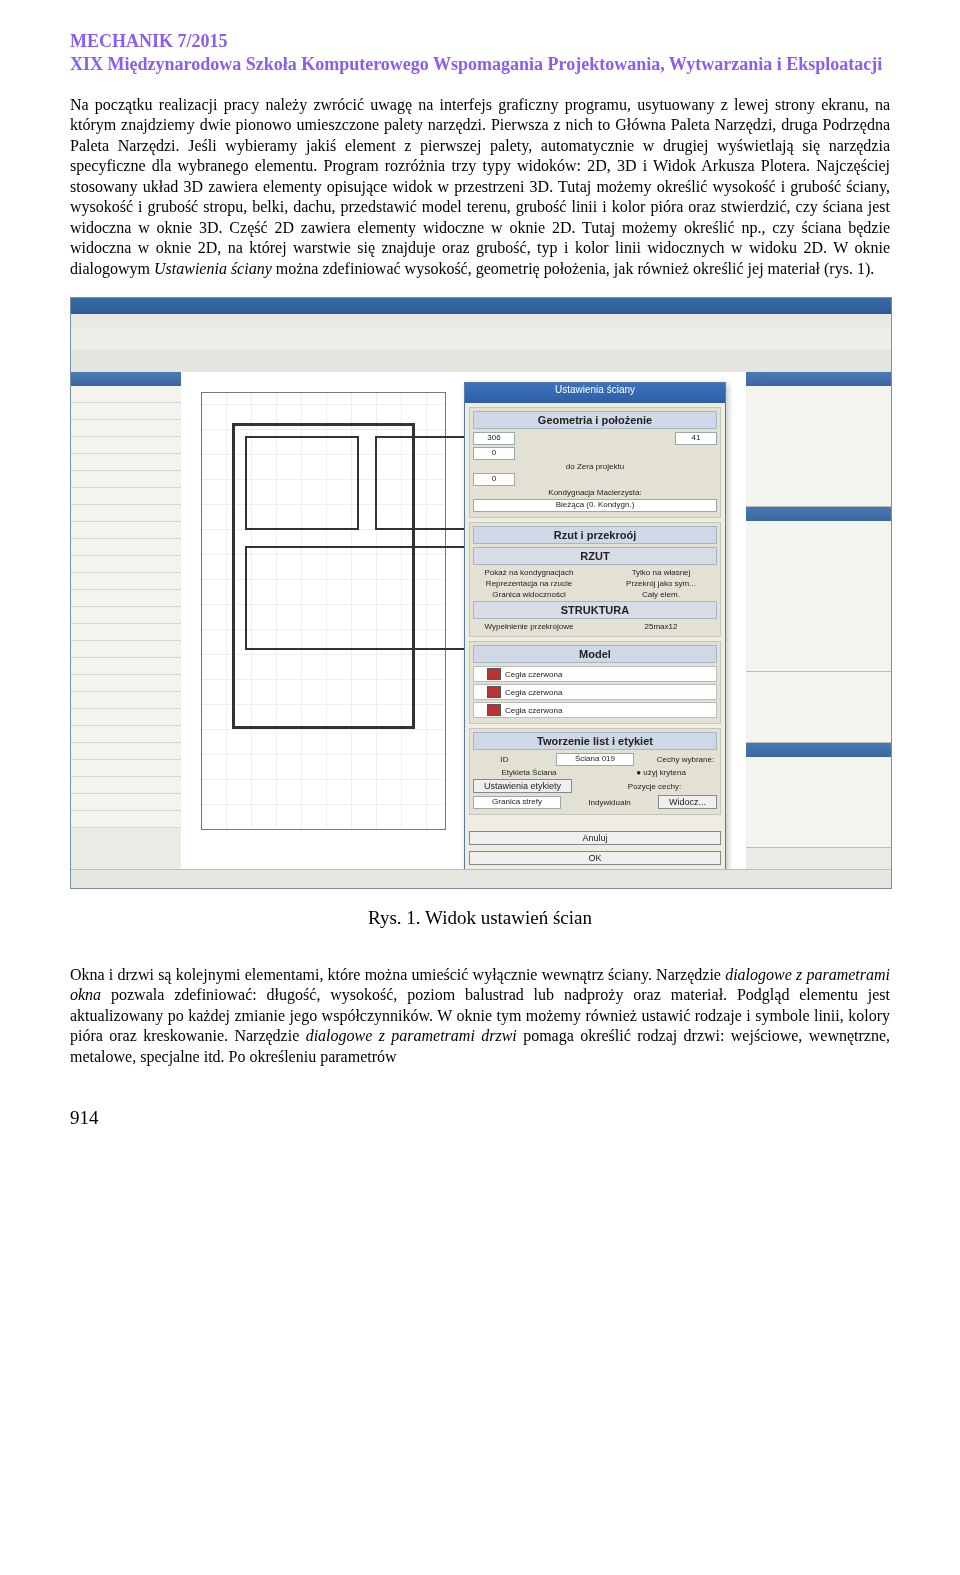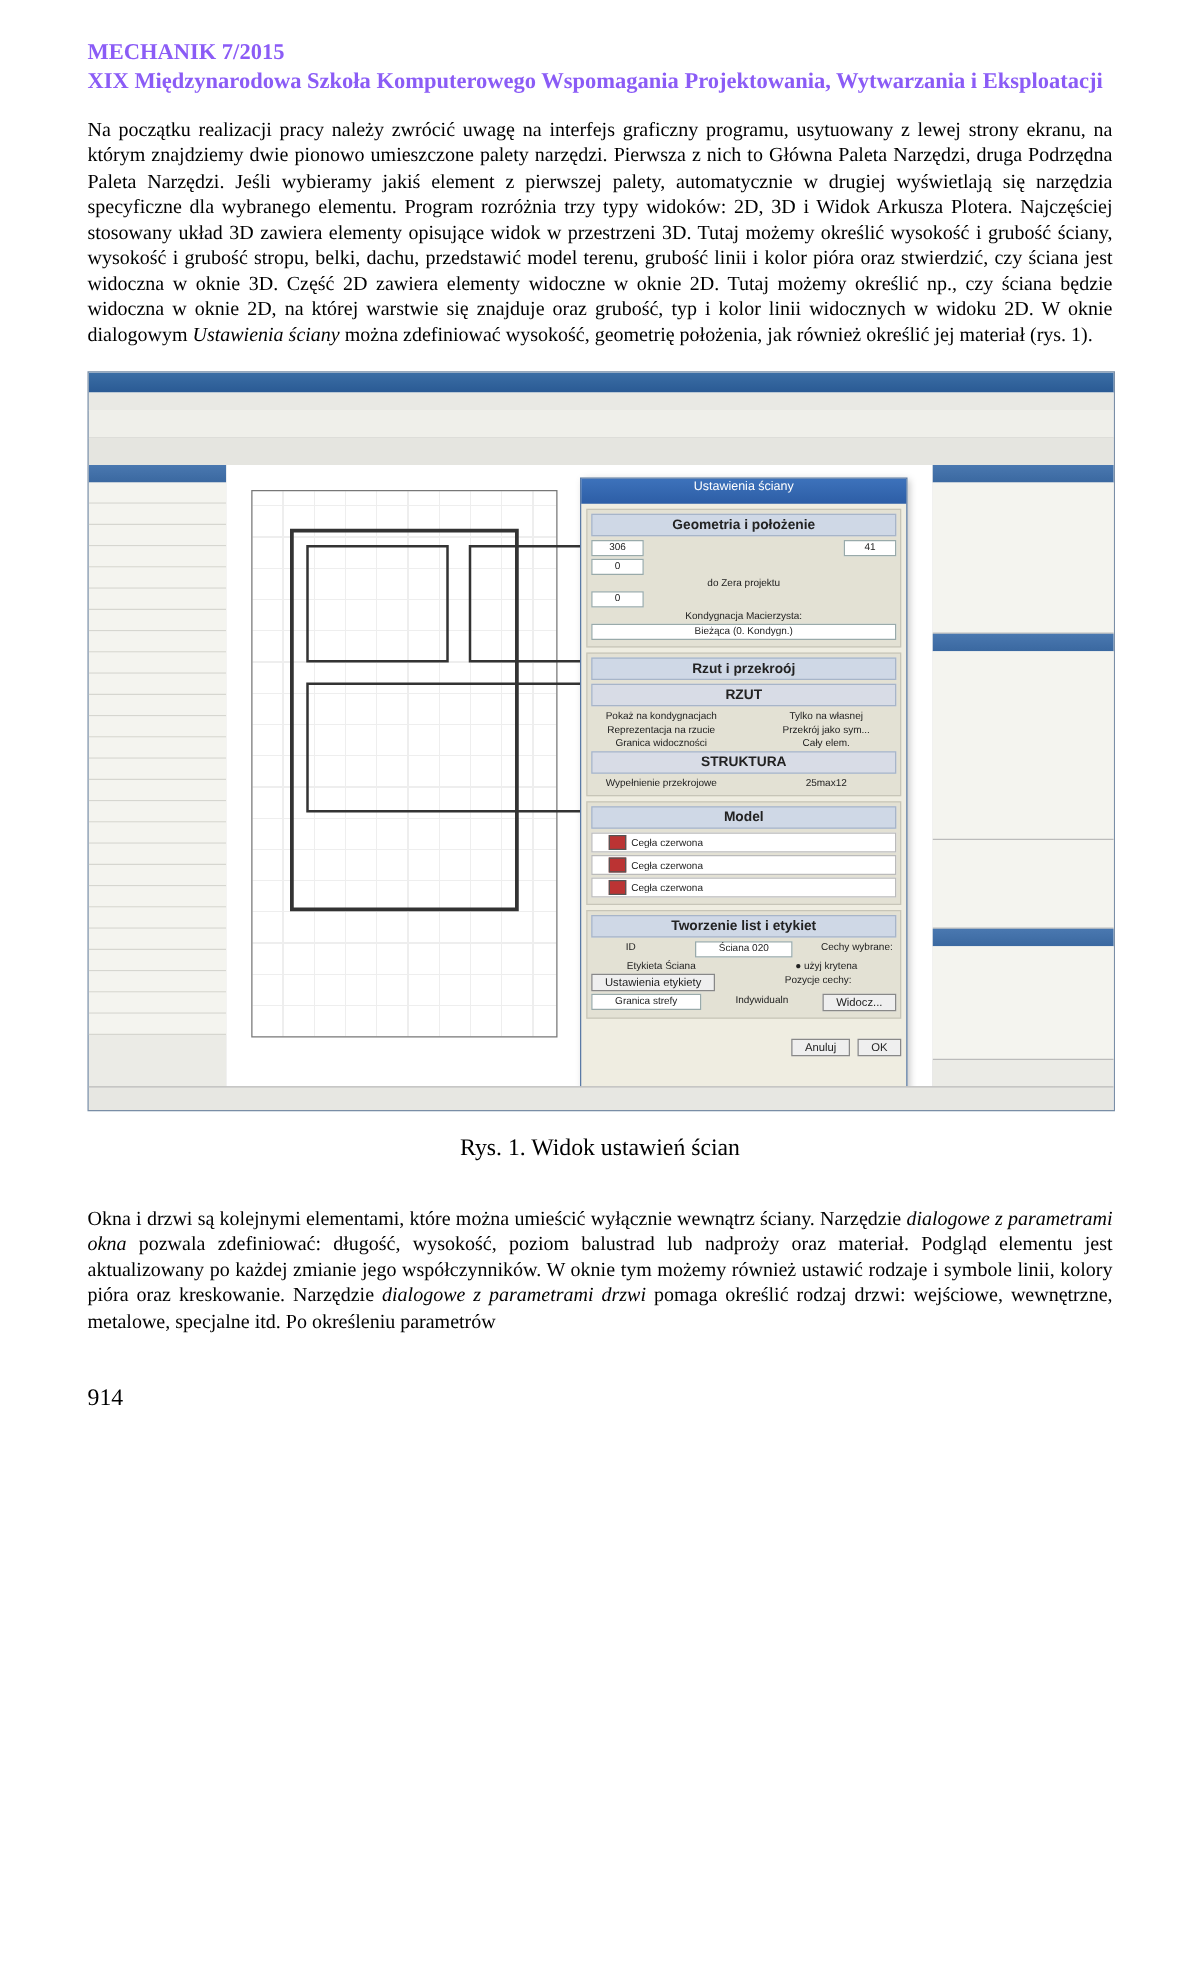--- a/index.html
+++ b/index.html
@@ -157,41 +157,41 @@
     font-weight: bold;
     font-size: 11px;
     padding: 2px 4px;
     border: 1px solid #a7b5c9;
     margin-bottom: 3px;
   }
   .drow {
     display: flex;
     gap: 20px;
     margin-bottom: 2px;
-    align-items: flex-start;
+    align-items: center;
   }
   .dlab { flex: 1; font-size: 8px; }
   .dval {
     background: #fff;
     border: 1px solid #9aa;
     padding: 0 3px;
     font-size: 8px;
     min-width: 34px;
     height: 11px;
   }
   .swatch-row {
     display: flex; align-items: center; gap: 4px;
     background: #fff; border: 1px solid #bbb; padding: 1px 13px;
     margin-bottom: 2px; font-size: 8px;
   }
   .swatch {
     width: 12px; height: 10px; background: #b33; border: 1px solid #555;
   }
   .dbtns {
-    display: flex; justify-content: flex-end; gap: 6px; margin-top: 16px;
+    display: flex; justify-content: flex-end; gap: 6px; margin-top: 16px; flex-direction: column;
   }
   .dbtn {
     background: #efefef; border: 1px solid #888;
     font-size: 9px; padding: 1px 10px;
   }
   .statusbar {
     position: absolute;
     left: 0; right: 0; bottom: 0; height: 18px;
     background: #e7e7e2;
     border-top: 1px solid #bbb;
@@ -331,21 +331,21 @@
                 </div>
               <div class="swatch-row">
                   <span class="swatch"></span>
                   <span>Cegła czerwona</span>
                 </div>
             </div>
             <div class="dsect">
               <div class="dsect-h">Tworzenie list i etykiet</div>
               <div class="drow">
                 <span class="dlab">ID</span>
-                <span class="dval" style="min-width:70px">Ściana 020</span>
+                <span class="dval" style="min-width:70px">Ściana 019</span>
                 <span class="dlab">Cechy wybrane:</span>
               </div>
               <div class="drow">
                 <span class="dlab">Etykieta Ściana</span>
                 <span class="dlab">● użyj krytena</span>
               </div>
               <div class="drow">
                 <span class="dbtn">Ustawienia etykiety</span>
                 <span class="dlab">Pozycje cechy:</span>
               </div>

